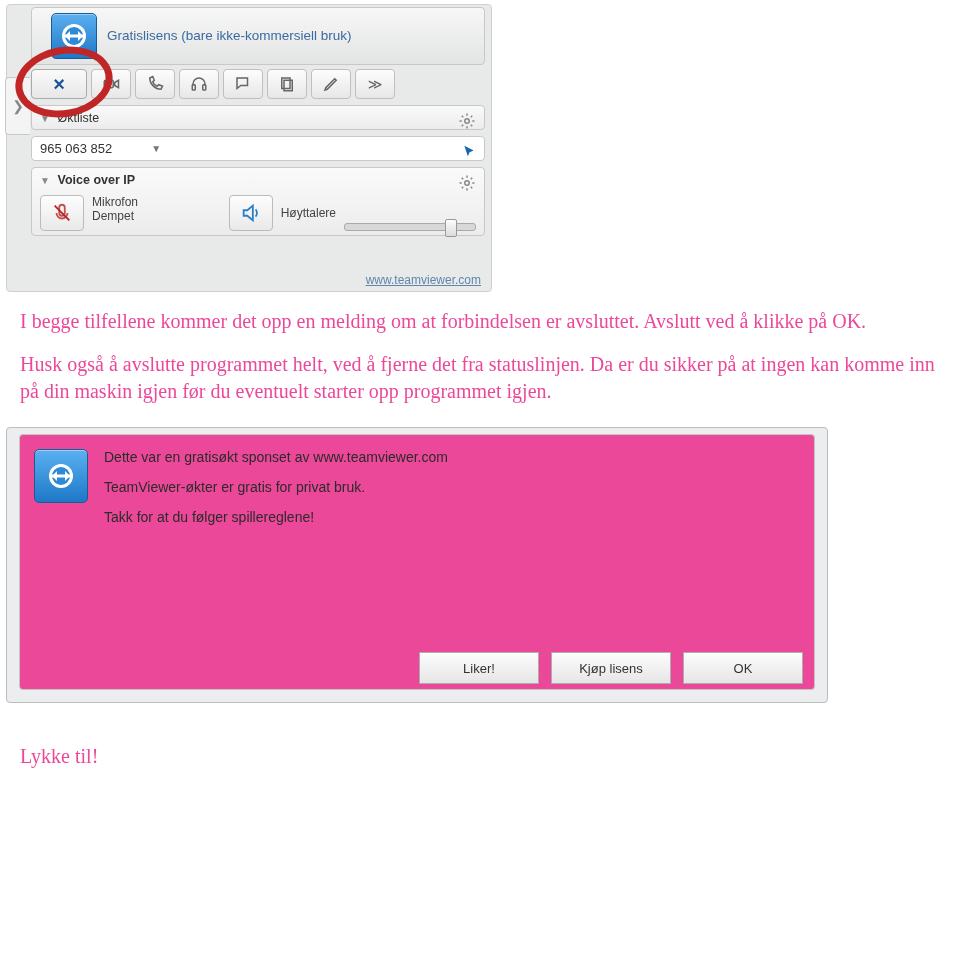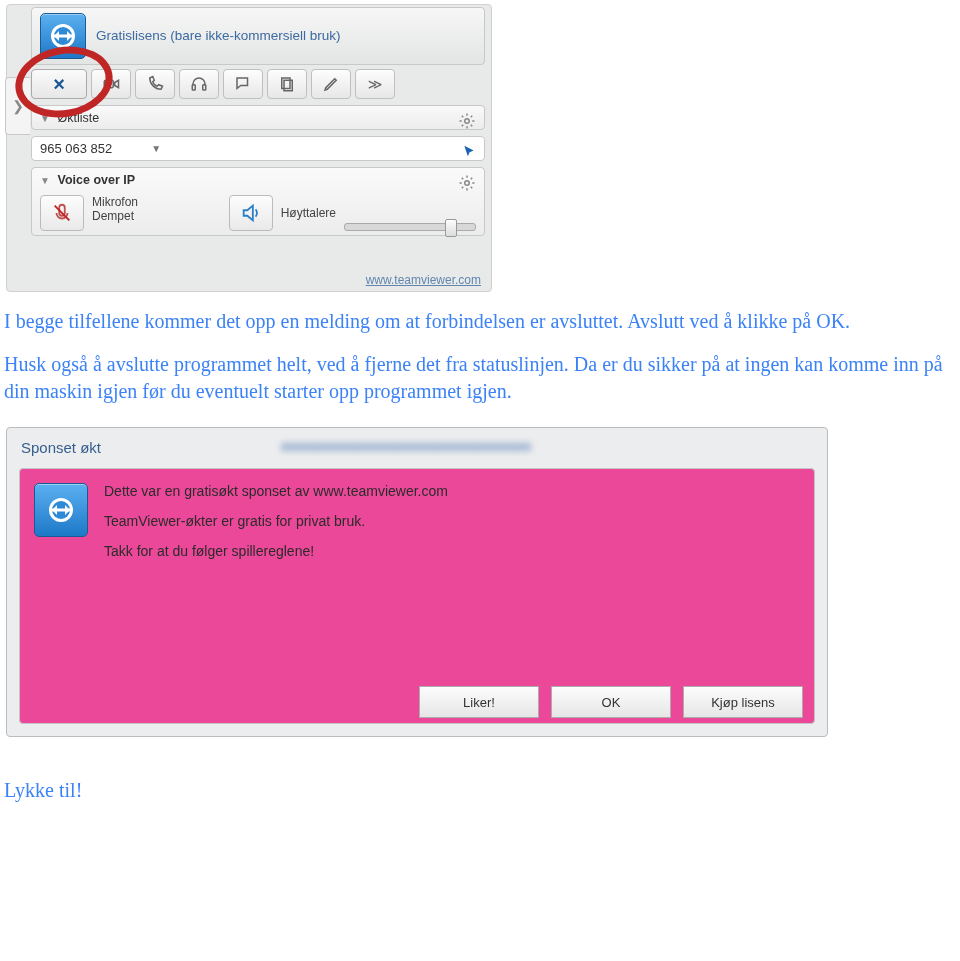--- a/index.html
+++ b/index.html
@@ -48,21 +48,21 @@
     left: 24px;
     top: 2px;
     right: 6px;
   }
   .tv-header {
     display: flex;
     align-items: center;
     background: linear-gradient(#f7f7f7,#e3e4e4);
     border: 1px solid #c8c8c8;
     border-radius: 4px;
-    padding: 4px 8px;
+    padding: 4px 19px;
     height: 48px;
   }
   .tv-icon {
     width: 44px; height: 44px;
     background: linear-gradient(#5bb0f0,#1e78c8);
     border: 1px solid #1a5b96;
     border-radius: 5px;
     display: flex;
     align-items: center;
     justify-content: center;
@@ -176,22 +176,22 @@
   }
   .arrow-down { font-size:10px; color:#888; margin-right:4px;}
   .id-row { display:flex; align-items:center;gap:35px; }
   .id-row .arr { color:#777; font-size:10px; margin-left:4px; }
   .cursor-ic { position:absolute; right:8px; top:7px; color:#1a63b0; }
 
   
   .doc-para {
     font-size: 20px;
     line-height: 1.35;
-    margin: 16px 12px 0 4px;
-    color: #3b82f6;
+    margin: 16px 12px 0 20px;
+    color: #ec4899;
   }
 
   
   .dlg {
     margin: 22px 0 0 6px;
     width: 820px;
     background: #ecedee;
     border: 1px solid #bcbcbc;
     border-radius: 4px;
     font-family: Tahoma, Arial, sans-serif;
@@ -381,42 +381,38 @@
         </div>
       </div>
     </div>
     <a class="footer">www.teamviewer.com</a>
   </div>
 
   <p class="doc-para">I begge tilfellene kommer det opp en melding om at forbindelsen er avsluttet. Avslutt ved å klikke på OK.</p>
   <p class="doc-para">Husk også å avslutte programmet helt, ved å fjerne det fra statuslinjen. Da er du sikker på at ingen kan komme inn på din maskin igjen før du eventuelt starter opp programmet igjen.</p>
 
   <div class="dlg">
-    <div class="dlg-hdr">
-      <span>Sponset økt</span>
-      <div class="blur"></div>
-    </div>
     <div class="dlg-body">
       <div class="tv-icon">
         <svg viewBox="0 0 32 32">
             <circle cx="16" cy="16" r="12" fill="#fff"></circle>
             <circle cx="16" cy="16" r="9" fill="#2d8ad6"></circle>
             <rect x="7" y="14.5" width="18" height="3" fill="#fff"></rect>
             <polygon points="7,16 12,11 12,21" fill="#fff"></polygon>
             <polygon points="25,16 20,11 20,21" fill="#fff"></polygon>
           </svg>
       </div>
       <div class="dlg-text">
         <p>Dette var en gratisøkt sponset av www.teamviewer.com</p>
         <p>TeamViewer-økter er gratis for privat bruk.</p>
         <p>Takk for at du følger spillereglene!</p>
       </div>
     </div>
     <div class="dlg-btns">
       <div class="dlg-btn">Liker!</div>
+      <div class="dlg-btn">Kjøp lisens</div>
       <div class="dlg-btn">OK</div>
-      <div class="dlg-btn">Kjøp lisens</div>
     </div>
   </div>
 
   <p class="doc-para" style="margin-top:40px;">Lykke til!</p>
 
 </div>
 
 </body></html>

